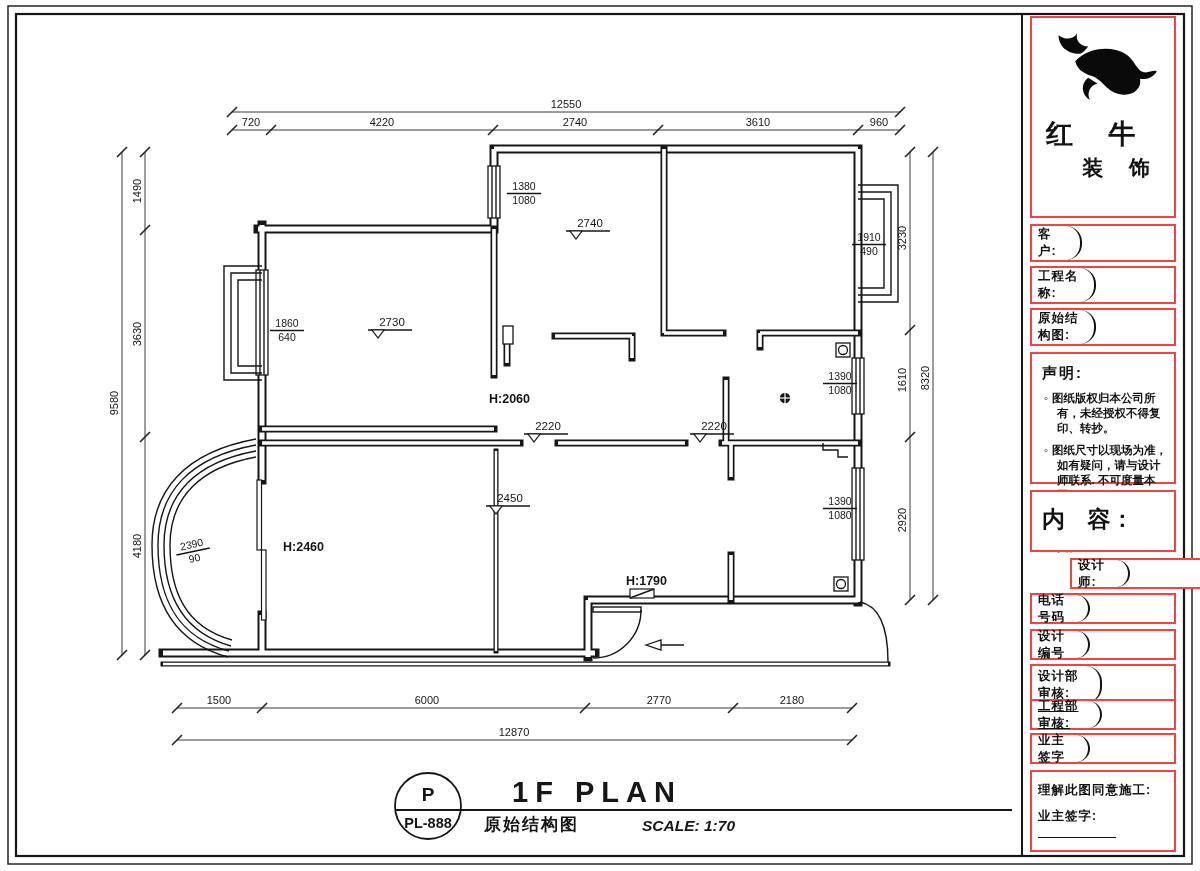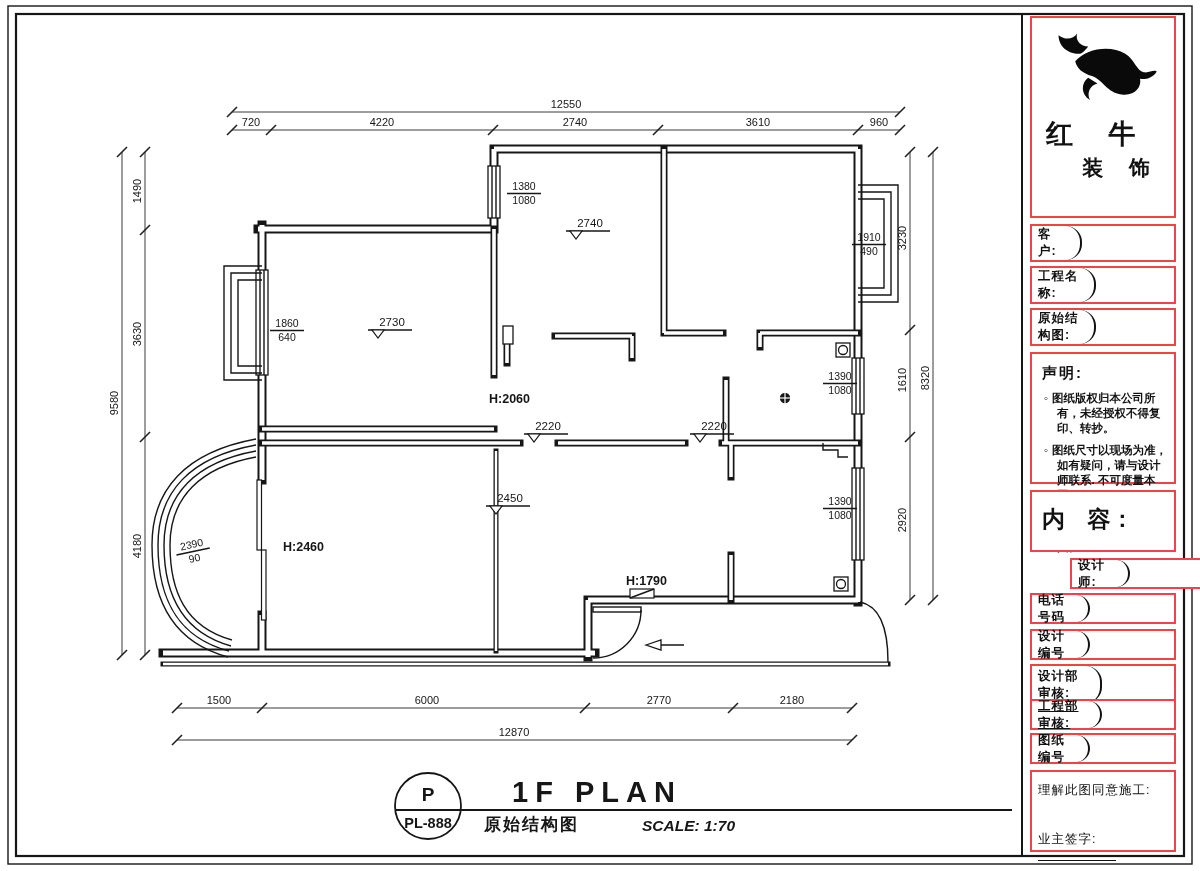--- a/index.html
+++ b/index.html
@@ -22,21 +22,21 @@
             border-right:2px solid #111;align-self:stretch;display:flex;align-items:center;letter-spacing:1px;border-radius:16px;}
   .tb-value{flex:1;}
   .logo-brand1{font-size:27px;font-weight:700;letter-spacing:14px;margin:2px 0 0 14px;}
   .logo-brand2{font-size:21px;font-weight:700;letter-spacing:10px;text-align:right;margin:2px 14px 0 0;}
   .stmt-head{font-size:15px;font-weight:700;margin:10px 0 8px 10px;letter-spacing:2px;}
   .stmt-list{margin:0;padding:0 6px 0 12px;list-style:none;}
   .stmt-list li{font-size:11.5px;font-weight:600;line-height:1.32;margin-bottom:6px;
                 padding-left:13px;text-indent:-13px;}
   .stmt-list li::before{content:"◦";margin-right:4px;}
   .content-head{font-size:23px;font-weight:700;letter-spacing:8px;margin:12px 0 0 10px;}
-  .appr{font-size:12.5px;font-weight:400;margin:10px 0 0 6px;letter-spacing:1px;}
+  .appr{font-size:12.5px;font-weight:700;margin:10px 0 0 6px;letter-spacing:1px;}
   .sign-line{display:inline-block;width:78px;border-bottom:1.5px solid #111;height:12px;}
 </style>
 </head>
 <body>
 
 <div class="sheet">
 
 <svg viewBox="0 0 1200 871" width="1200" height="871">
   <defs>
     <path id="ext-walls" d="M 494,149 H 858 M 858,149 V 602 M 858,600 H 588 M 588,600 V 657 M 595,653 H 163 M 262,653 V 615 M 262,480 V 437 M 262,437 V 225 M 258,229 H 494 M 494,229 V 149"></path>
@@ -333,26 +333,26 @@
   </div>
   <div class="tb-box tb-row" style="top:664px;height:41px;">
     <span class="tb-label" style="width:70px;">设计部审核:</span>
     <span class="tb-value"></span>
   </div>
   <div class="tb-box tb-row" style="top:699px;height:31px;">
     <span class="tb-label" style="width:70px;text-decoration:underline;">工程部审核:</span>
     <span class="tb-value"></span>
   </div>
   <div class="tb-box tb-row" style="top:733px;height:31px;">
-    <span class="tb-label" style="width:58px;">图纸编号</span>
+    <span class="tb-label" style="width:58px;">业主签字</span>
     <span class="tb-value"></span>
   </div>
 
   <div class="tb-box" style="top:770px;height:82px;">
     <div class="appr">理解此图同意施工:</div>
-    <div class="appr" style="margin-top:32px;">
+    <div class="appr" style="margin-top:9px;">
       <span>业主签字:</span>
       <span class="sign-line"></span>
     </div>
   </div>
 
 </div>
 </div>
 
 </body></html>

